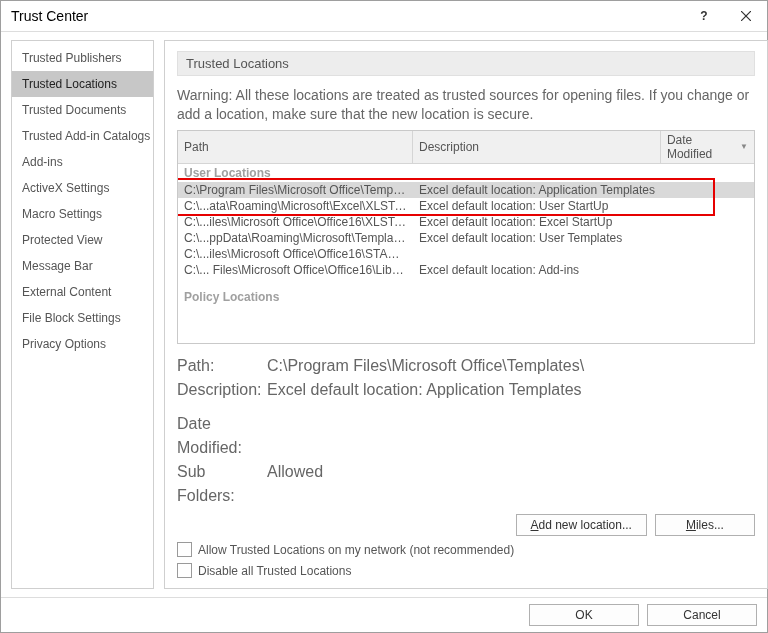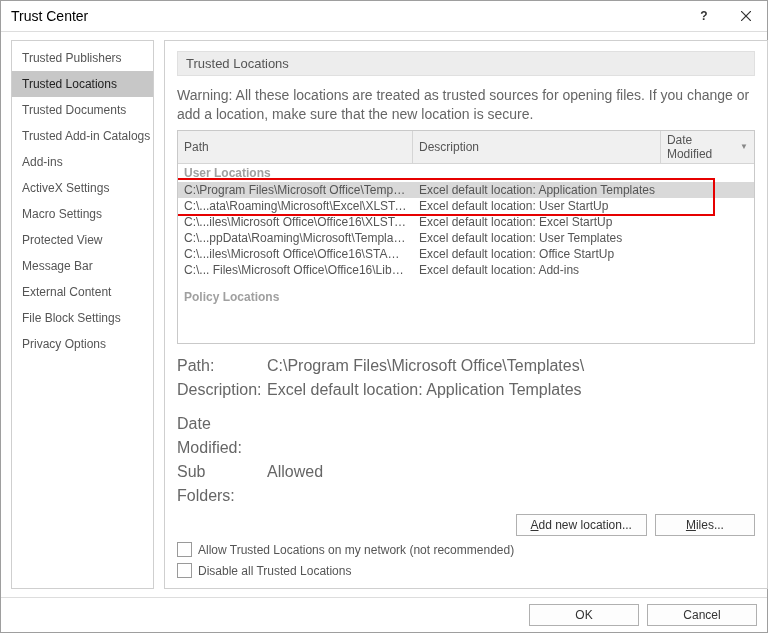--- a/index.html
+++ b/index.html
@@ -274,21 +274,20 @@
           <div class="cell desc">Excel default location: Excel StartUp</div>
           <div class="cell date"></div>
         </div>
         <div class="row">
           <div class="cell path">C:\...ppData\Roaming\Microsoft\Templates\</div>
           <div class="cell desc">Excel default location: User Templates</div>
           <div class="cell date"></div>
         </div>
         <div class="row">
           <div class="cell path">C:\...iles\Microsoft Office\Office16\STARTUP\</div>
-          <div class="cell desc">Excel default location: Office StartUp</div>
           <div class="cell date"></div>
         </div>
         <div class="row">
           <div class="cell path">C:\... Files\Microsoft Office\Office16\Library\</div>
           <div class="cell desc">Excel default location: Add-ins</div>
           <div class="cell date"></div>
         </div>
 
         <div class="section-label" style="margin-top:10px;">Policy Locations</div>
 

